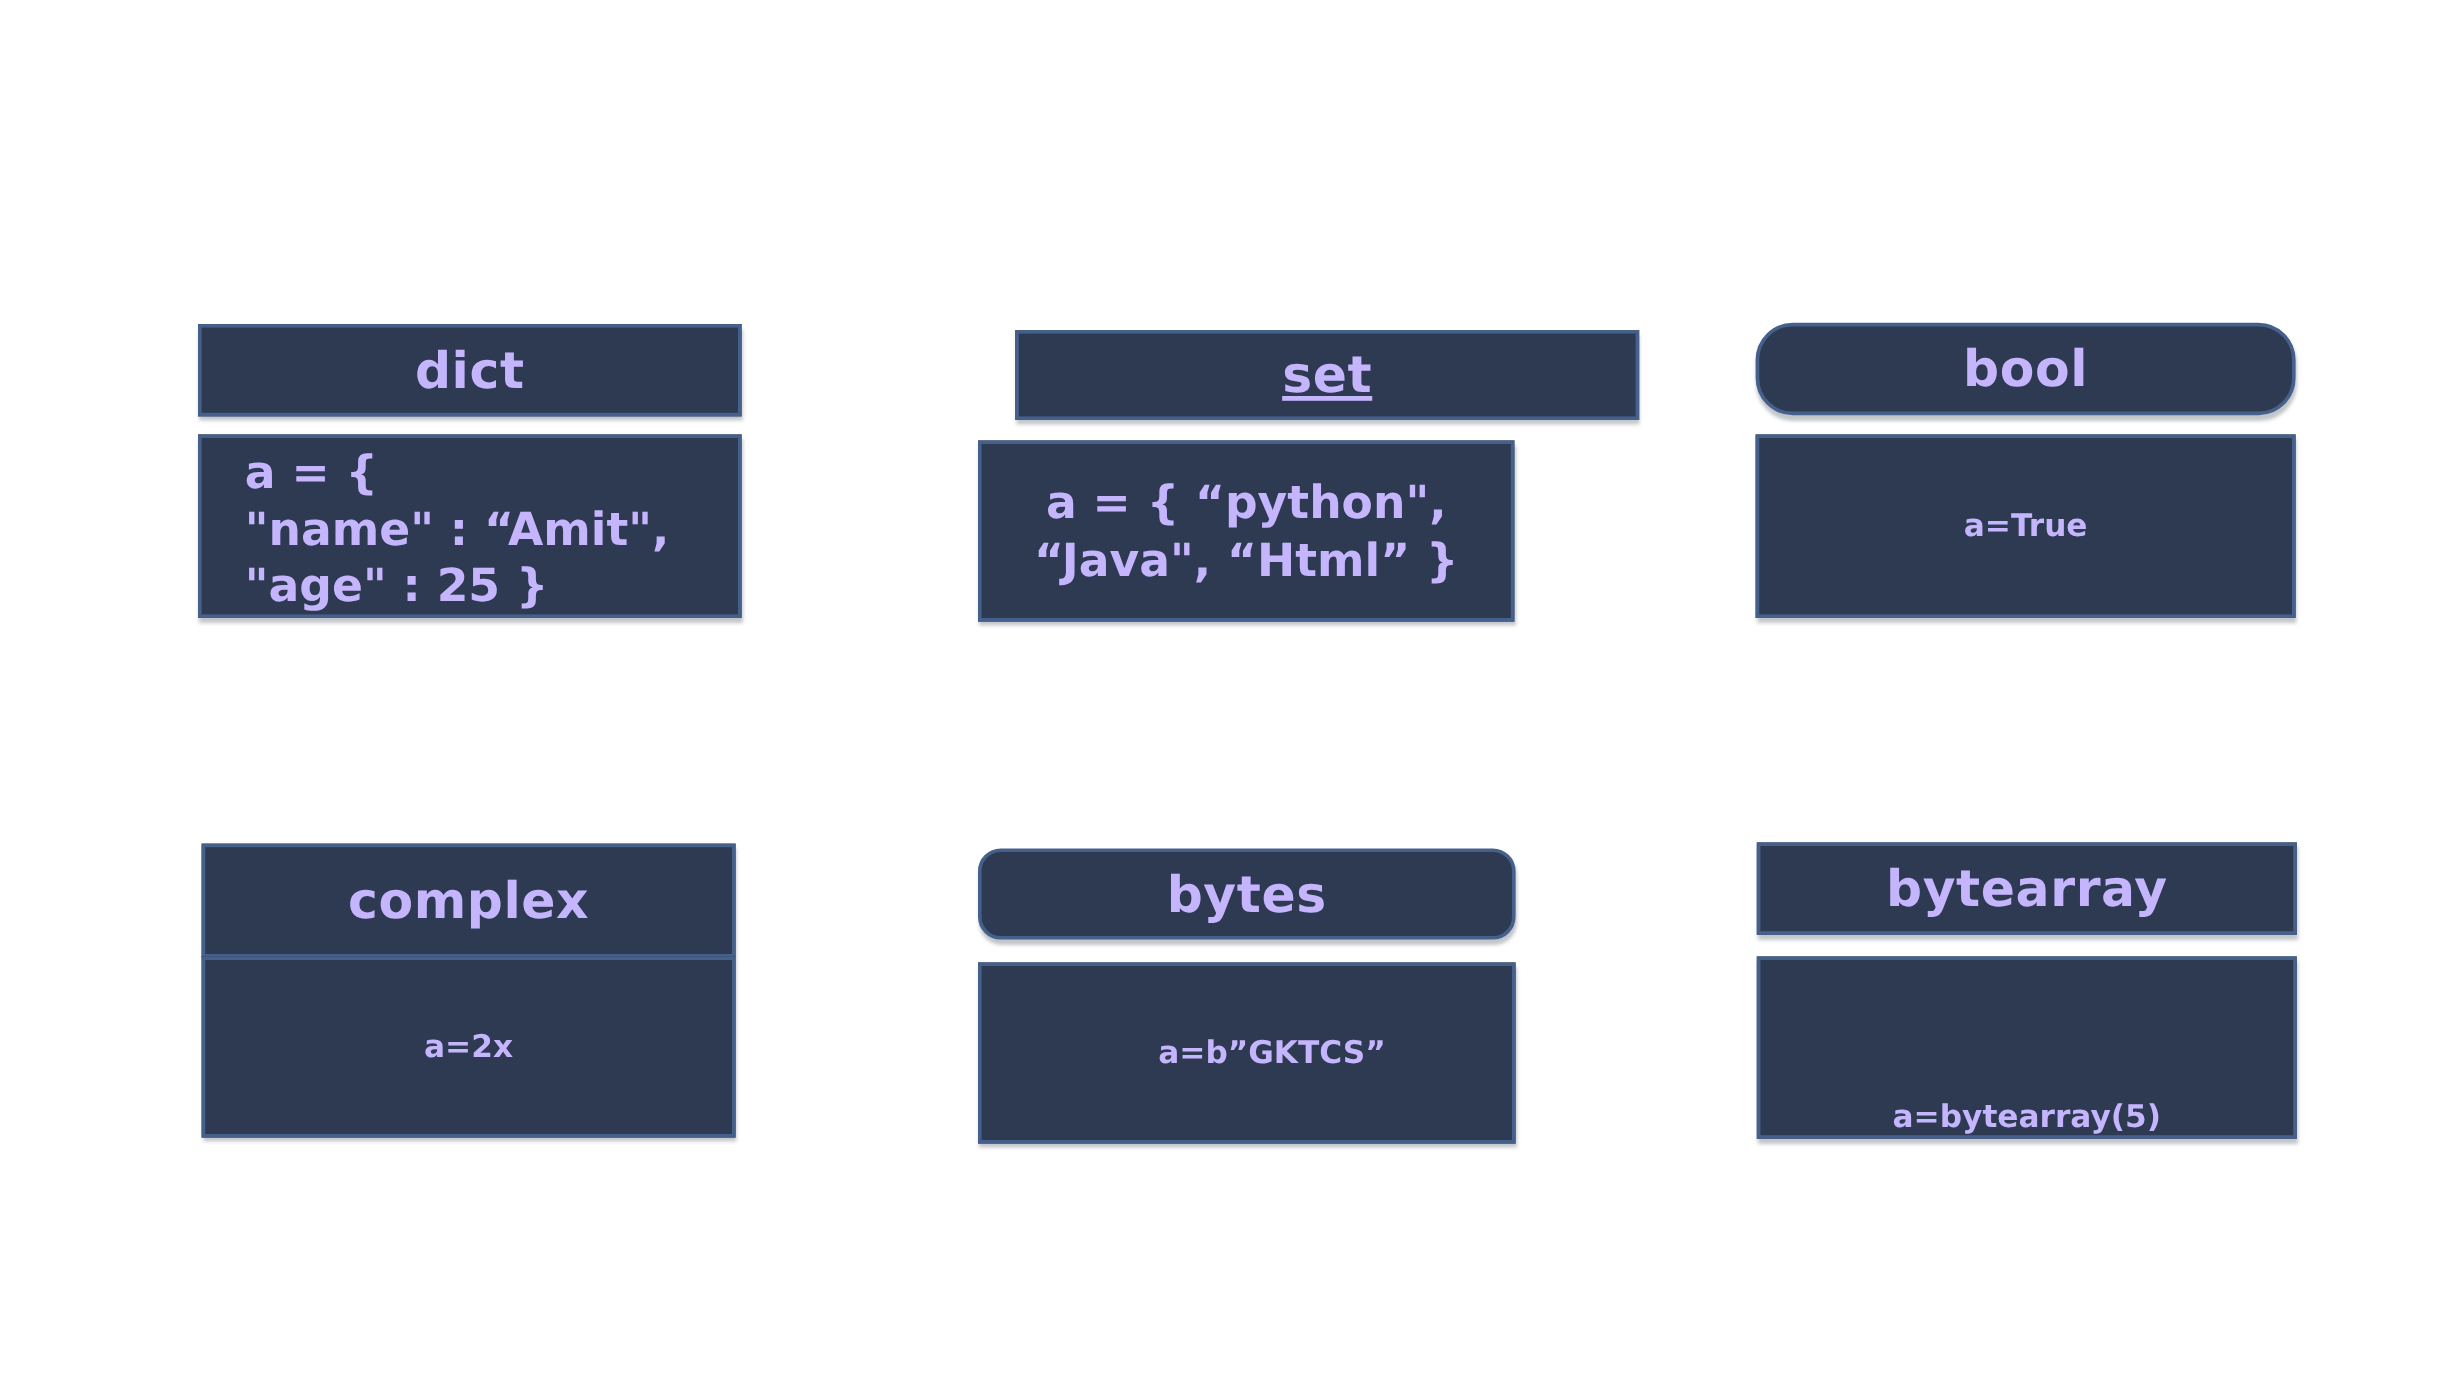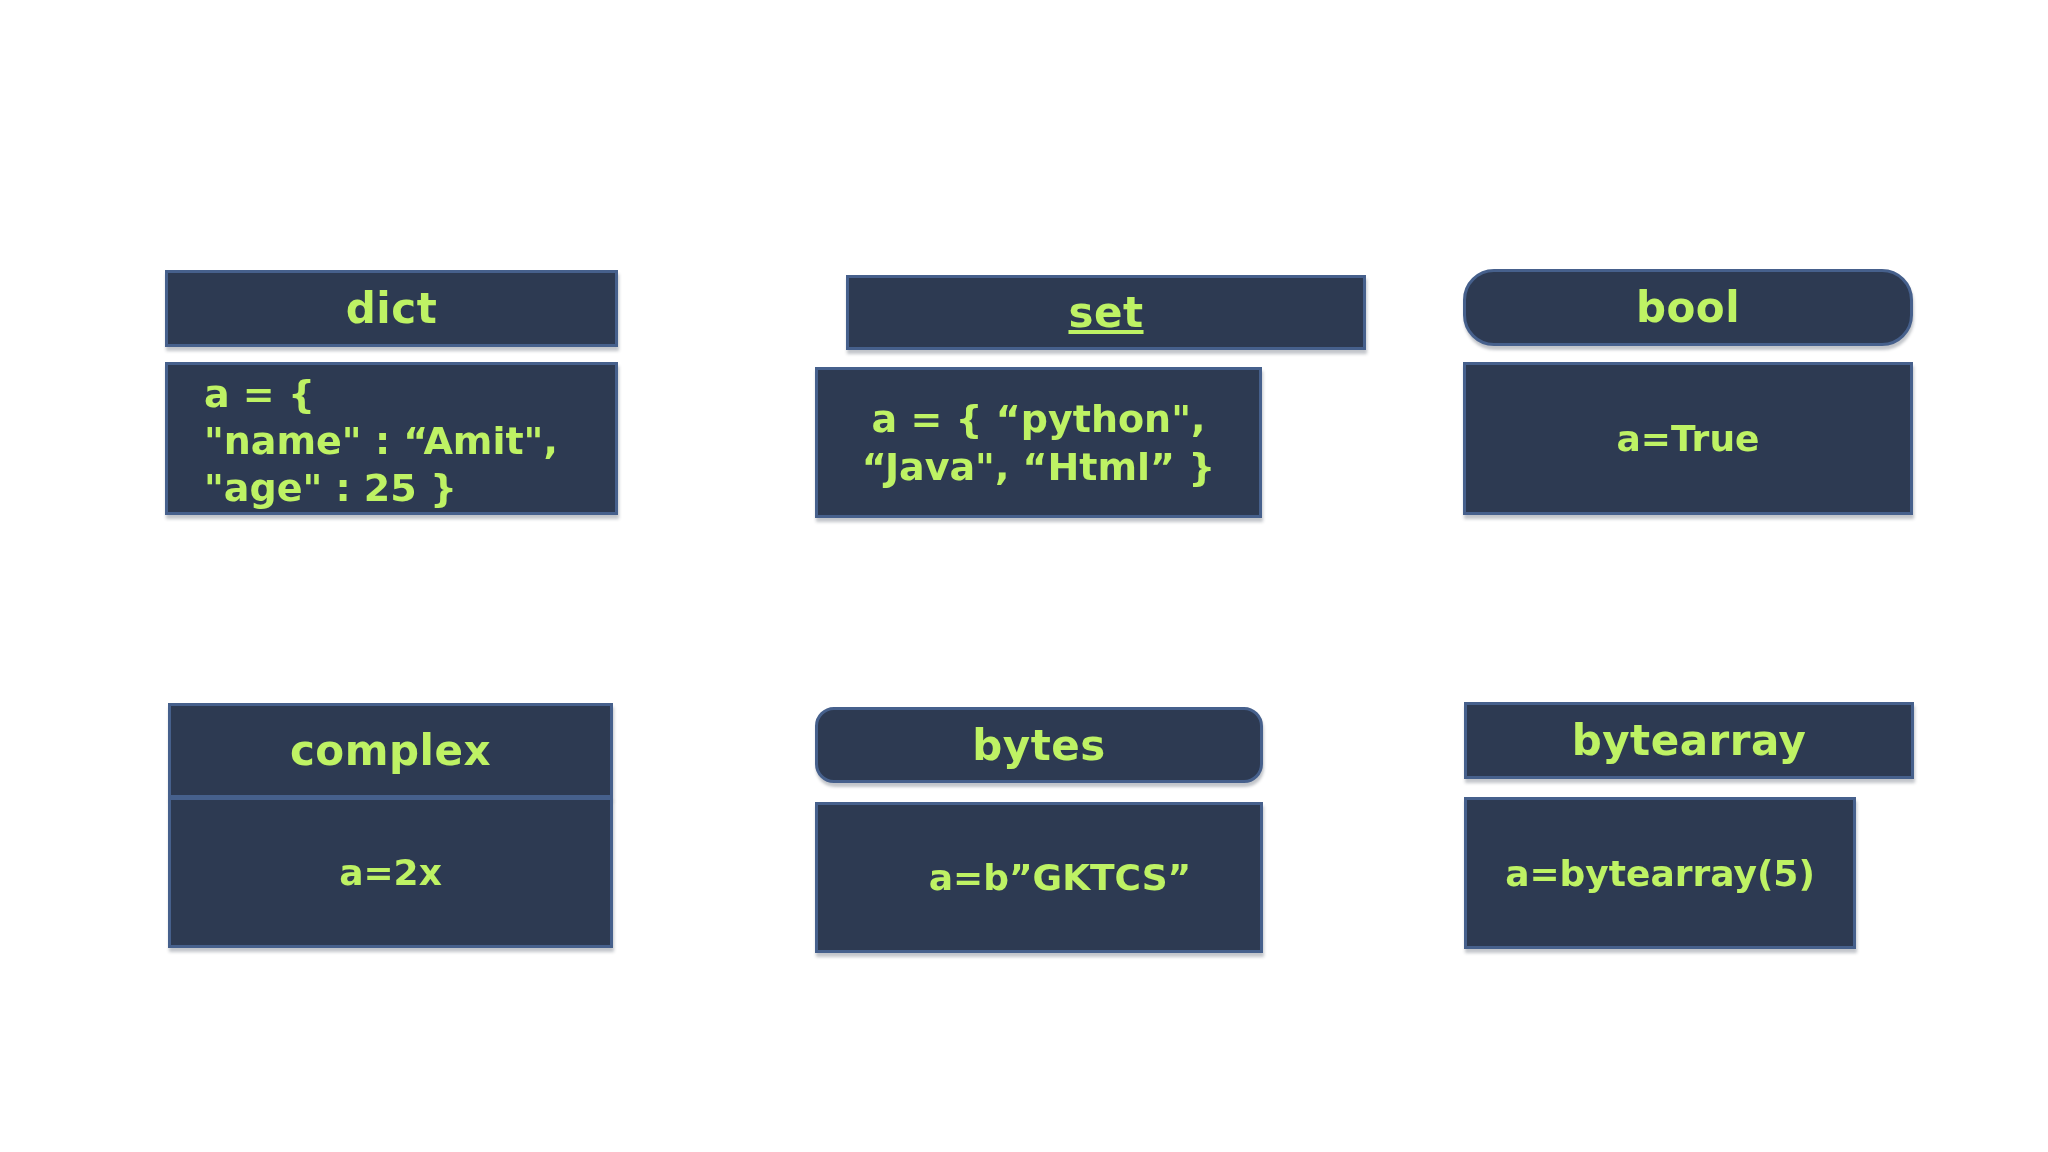--- a/index.html
+++ b/index.html
@@ -14,32 +14,32 @@
     background: #ffffff;
     overflow: hidden;
     font-family: "DejaVu Sans", "Liberation Sans", sans-serif;
     font-weight: bold;
   }
   .card .title, .card .body {
     position: absolute;
     box-sizing: border-box;
     background: #2d3a52;
     border: 3px solid #46608c;
-    color: #bef264;
+    color: #c4b5fd;
     box-shadow: 1px 4px 3px rgba(35, 45, 65, 0.28);
   }
   .card .title {
     display: flex;
     align-items: center;
     justify-content: center;
     font-size: 42px;
     letter-spacing: 0.5px;
   }
   .card .body {
-    font-size: 36px;
+    font-size: 26px;
   }
   .body.center-one {
     display: flex;
     align-items: center;
     justify-content: center;
   }
   .body.center-multi {
     display: flex;
     flex-direction: column;
     justify-content: center;
@@ -59,21 +59,21 @@
   .c-dict      .body  { left: 165px;  top: 362px; width: 453px; height: 153px; }
   .c-set       .title { left: 846px;  top: 275px; width: 520px; height: 75px; text-decoration: underline; }
   .c-set       .body  { left: 815px;  top: 367px; width: 447px; height: 151px; }
   .c-bool      .title { left: 1463px; top: 269px; width: 450px; height: 77px; border-radius: 31px; }
   .c-bool      .body  { left: 1463px; top: 362px; width: 450px; height: 153px; }
   .c-complex   .title { left: 168px;  top: 703px; width: 445px; height: 95px; }
   .c-complex   .body  { left: 168px;  top: 797px; width: 445px; height: 151px; }
   .c-bytes     .title { left: 815px;  top: 707px; width: 448px; height: 76px; border-radius: 19px; }
   .c-bytes     .body  { left: 815px;  top: 802px; width: 448px; height: 151px; padding-left: 42px; }
   .c-bytearray .title { left: 1464px; top: 702px; width: 450px; height: 77px; }
-  .c-bytearray .body  { left: 1464px; top: 797px; width: 392px; height: 152px; }
+  .c-bytearray .body  { left: 1464px; top: 797px; width: 450px; height: 152px; align-items: flex-end; }
 </style>
 </head>
 <body>
 
 <div class="canvas">
 
   <section class="card c-dict">
     <div class="title">dict</div>
     <div class="body left-multi">
       <div class="line">a = {</div>

